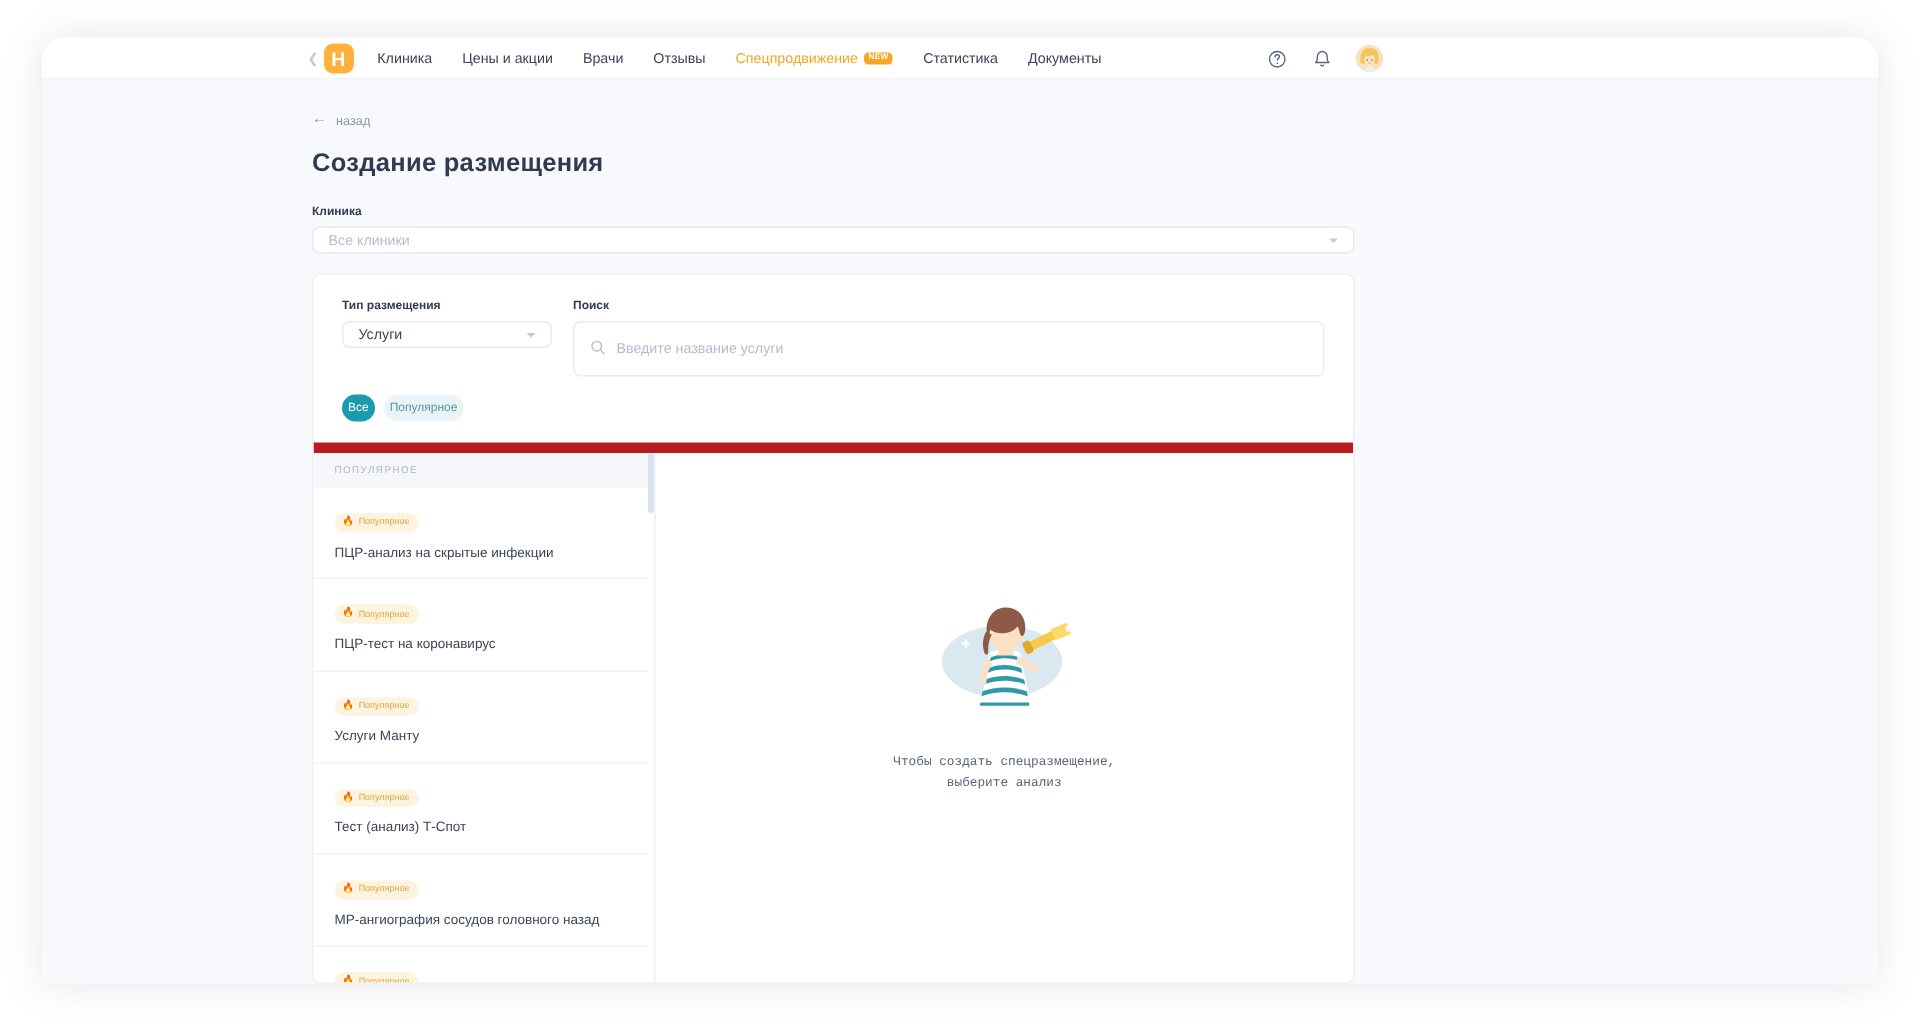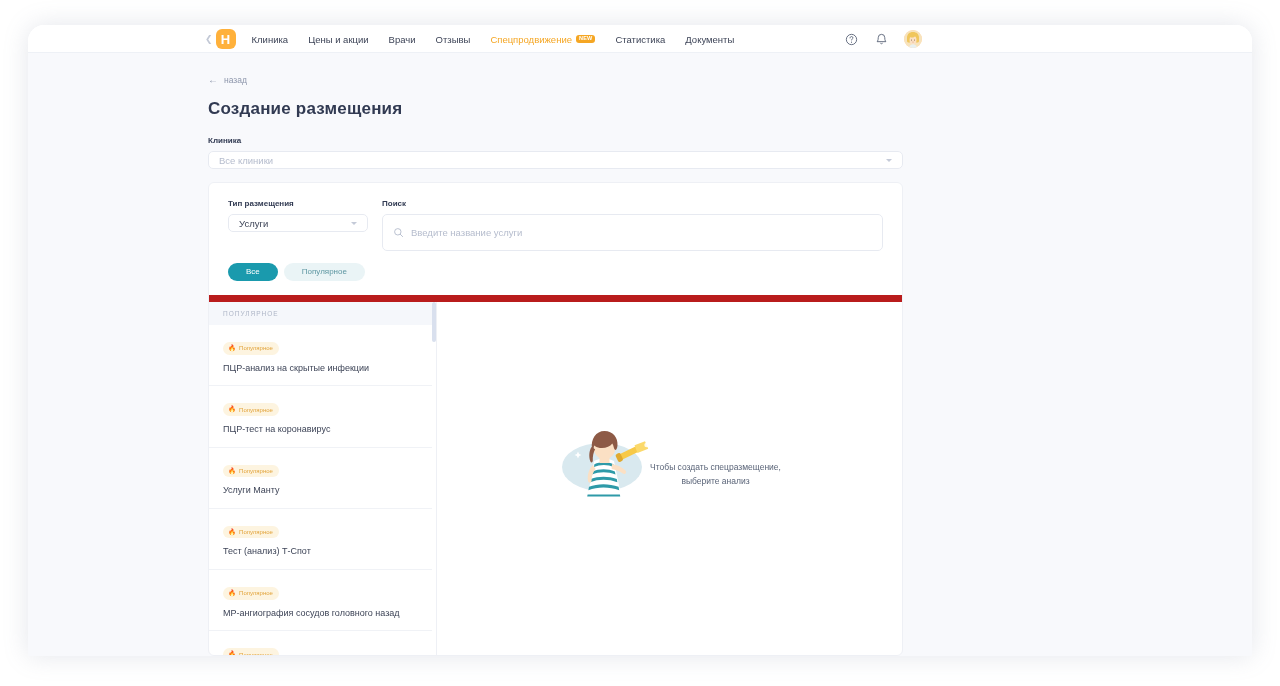--- a/index.html
+++ b/index.html
@@ -212,21 +212,21 @@
   .search-input::placeholder { color: #b5bccd; }
 
   .chips {
     display: flex;
     gap: 6px;
     margin-top: 12px;
     padding-bottom: 14px;
   }
   .chip {
     font-size: 8px;
-    padding: 5px 18px;
+    padding: 5px 4px;
     border-radius: 11px;
     cursor: pointer;
     line-height: 1;
   }
   .chip.active { background: #1a9aad; color: #ffffff; }
   .chip.inactive { background: #eaf4f6; color: #5e97a2; }
 
   
   .card-body {
     display: flex;
@@ -281,24 +281,25 @@
     top: 0; right: 0;
     width: 4px; height: 40px;
     background: #d9e0ee;
     border-radius: 2px;
     cursor: pointer;
   }
 
   .empty-pane {
     flex: 1;
     display: flex;
-    flex-direction: row;
+    flex-direction: column;
     align-items: center;
     justify-content: center;
     padding-bottom: 30px;
+    font-family: Liberation Mono, monospace;
   }
   .empty-text {
     margin-top: 22px;
     text-align: center;
     font-size: 8.5px;
     color: #5a6478;
     line-height: 1.6;
   }
 </style>
 </head>

